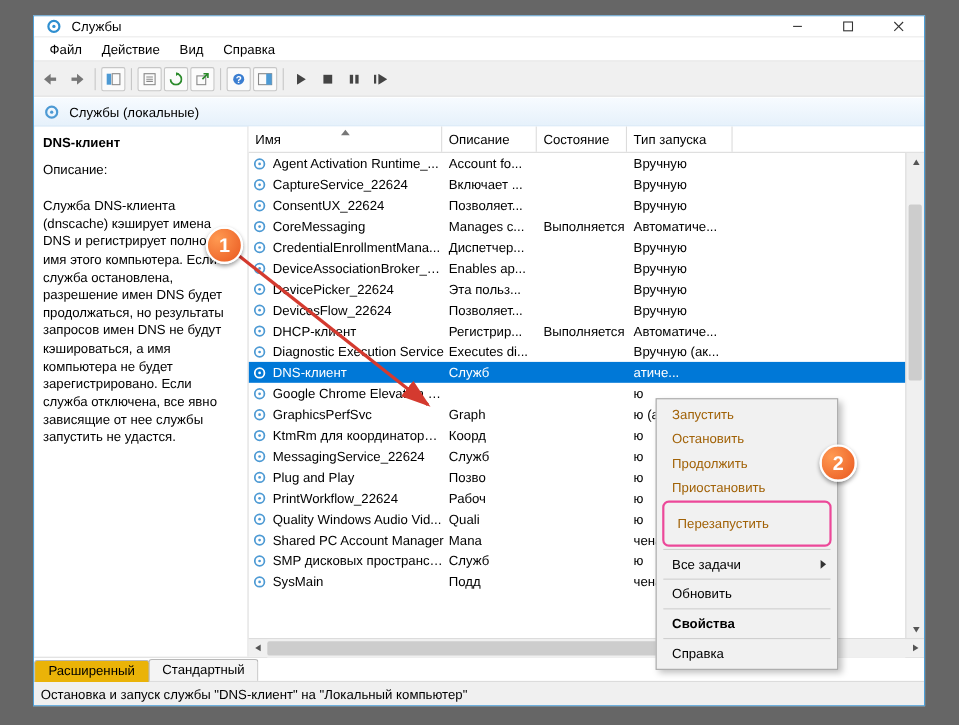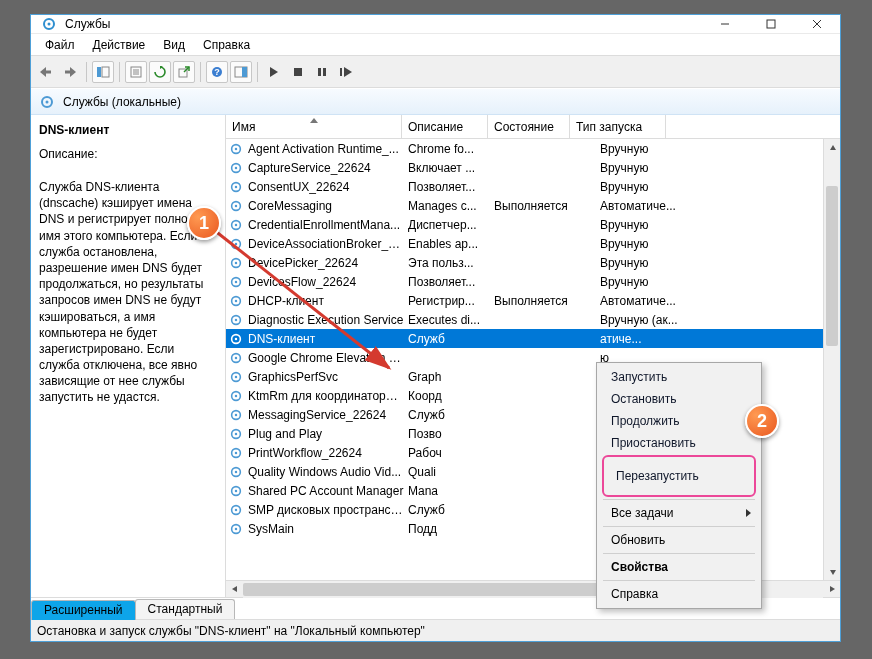--- a/index.html
+++ b/index.html
@@ -49,42 +49,42 @@
   .col.name::after{content:"";position:absolute;left:50%;top:3px;width:0;height:0;border-left:4px solid transparent;border-right:4px solid transparent;border-bottom:5px solid #777;transform:translateX(-50%);}
   .col.desc{width:86px;}
   .col.state{width:82px;}
   .col.start{width:96px;}
   .rows{flex:1;overflow:hidden;position:relative;}
   .row{display:flex;align-items:center;height:19px;padding-left:2px;white-space:nowrap;}
   .row .ic{width:16px;height:16px;margin-right:4px;flex:0 0 auto;color:#4d9ad4;display:flex;align-items:center;justify-content:center;}
   .row .c-name{width:156px;overflow:hidden;text-overflow:ellipsis;}
   .row .c-desc{width:86px;overflow:hidden;text-overflow:ellipsis;padding-left:4px;}
   .row .c-state{width:82px;overflow:hidden;text-overflow:ellipsis;padding-left:4px;}
-  .row .c-start{width:120px;overflow:hidden;text-overflow:ellipsis;padding-left:4px;margin-left:24px;}
+  .row .c-start{width:120px;overflow:hidden;text-overflow:ellipsis;padding-left:4px;}
   .row.sel{background:var(--sel);color:var(--sel-text);}
   .row.sel .ic{color:#fff;}
   .hscroll{height:17px;display:flex;align-items:center;background:#f0f0f0;border-top:1px solid var(--chrome-line);}
   .hsbtn{width:17px;height:17px;display:flex;align-items:center;justify-content:center;color:#555;}
   .hstrack{flex:1;height:17px;background:#f0f0f0;position:relative;}
   .hsthumb{position:absolute;left:0;top:2px;height:13px;width:80%;background:#cdcdcd;border-radius:2px;}
   .vscroll{position:absolute;right:0;top:24px;bottom:17px;width:17px;background:#f0f0f0;border-left:1px solid var(--chrome-line);}
   .vscroll .hsbtn{width:17px;height:17px;}
   .vstrack{position:absolute;left:2px;right:2px;top:17px;bottom:17px;}
   .vsthumb{position:absolute;left:0;right:0;top:30px;height:160px;background:#cdcdcd;border-radius:2px;}
   
   .tabs{height:22px;display:flex;align-items:flex-end;padding-left:0;background:#fff;border-top:1px solid var(--chrome-line);}
   .tab{border:1px solid #b8b8b8;border-bottom:none;background:#fff;padding:2px 12px 3px 12px;margin-right:-1px;font-size:12px;border-top-left-radius:3px;border-top-right-radius:3px;}
-  .tab.active{background:#0ea5e9;position:relative;top:1px;}
+  .tab.active{background:#eab308;position:relative;top:1px;}
   .tab.inact{background:#f4f4f4;}
   
   .statusbar{height:22px;border-top:1px solid var(--chrome-line);display:flex;align-items:center;padding-left:6px;background:var(--chrome);}
   
   .ctx{position:absolute;left:596px;top:362px;width:166px;background:#f1f1f1;border:1px solid #a7a7a7;box-shadow:3px 3px 6px rgba(0,0,0,.25);padding:3px 2px;}
   .ctx .ci{height:22px;display:flex;align-items:center;padding:0 12px;position:relative;}
-  .ctx .ci.dis{color:#0f172a;}
+  .ctx .ci.dis{color:#a16207;}
   .ctx .ci.sub::after{content:"";position:absolute;right:8px;top:50%;transform:translateY(-50%);width:0;height:0;border-top:4px solid transparent;border-bottom:4px solid transparent;border-left:5px solid #333;}
   .ctx .ci.bold{font-weight:bold;}
   .ctx hr{border:none;border-top:1px solid #cfcfcf;margin:2px 4px;}
   .ctx .hi{border:2px solid #ec4899;border-radius:6px;margin:1px 3px;height:42px;}
   
   .bubble{position:absolute;width:34px;height:34px;border-radius:50%;background:radial-gradient(circle at 30% 30%,#ff9a52,#e9571f);border:2px solid #fff;box-shadow:0 2px 4px rgba(0,0,0,.4);color:#fff;font-weight:bold;font-size:18px;display:flex;align-items:center;justify-content:center;}
   .arrow{position:absolute;pointer-events:none;}
   
   svg{display:block;}
 </style>
@@ -238,21 +238,21 @@
             </div>
             <div class="rows" id="rows">
                 <div class="row">
                   <span class="ic">
                     <svg width="14" height="14" viewBox="0 0 16 16">
                       <circle cx="8" cy="8" r="5" fill="none" stroke="currentColor" stroke-width="1.8"></circle>
                       <circle cx="8" cy="8" r="1.4" fill="currentColor"></circle>
                     </svg>
                   </span>
                   <span class="c-name">Agent Activation Runtime_...</span>
-                  <span class="c-desc">Chrome fo...</span>
+                  <span class="c-desc">Account fo...</span>
                   <span class="c-state"></span>
                   <span class="c-start">Вручную</span>
                 </div>
                 <div class="row">
                   <span class="ic">
                     <svg width="14" height="14" viewBox="0 0 16 16">
                       <circle cx="8" cy="8" r="5" fill="none" stroke="currentColor" stroke-width="1.8"></circle>
                       <circle cx="8" cy="8" r="1.4" fill="currentColor"></circle>
                     </svg>
                   </span>

